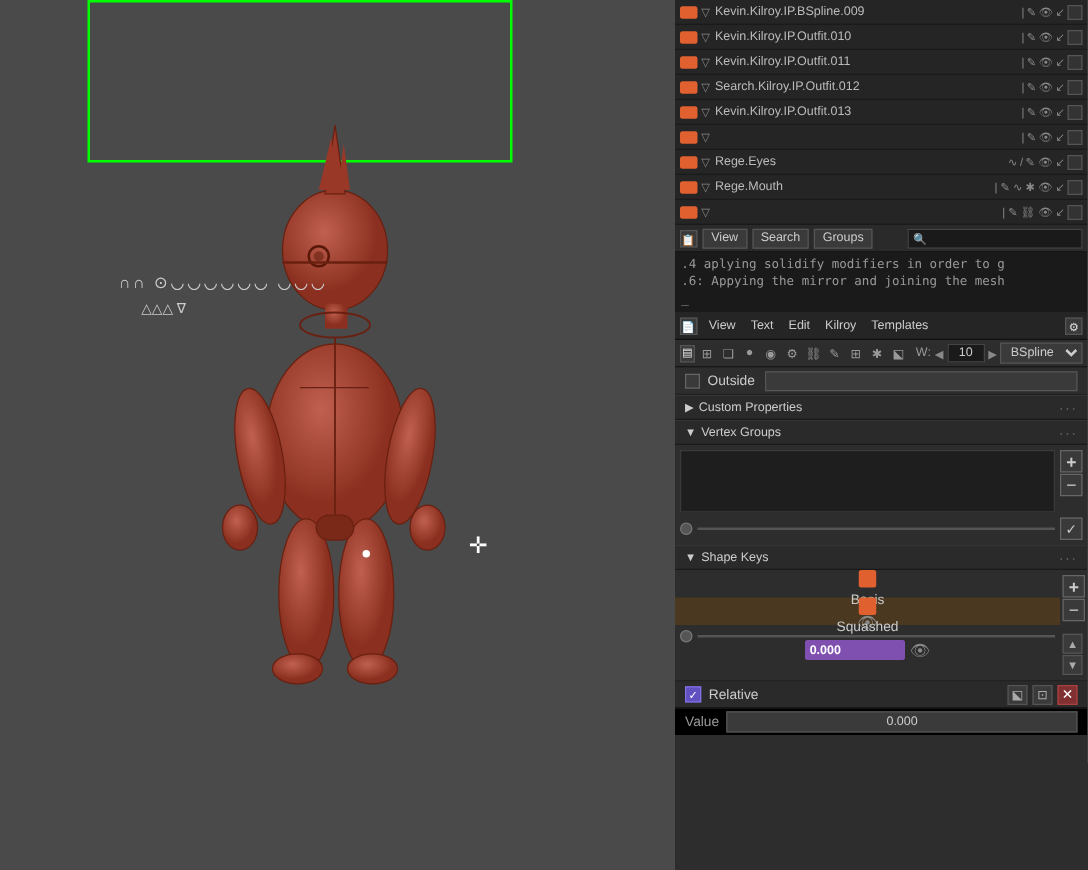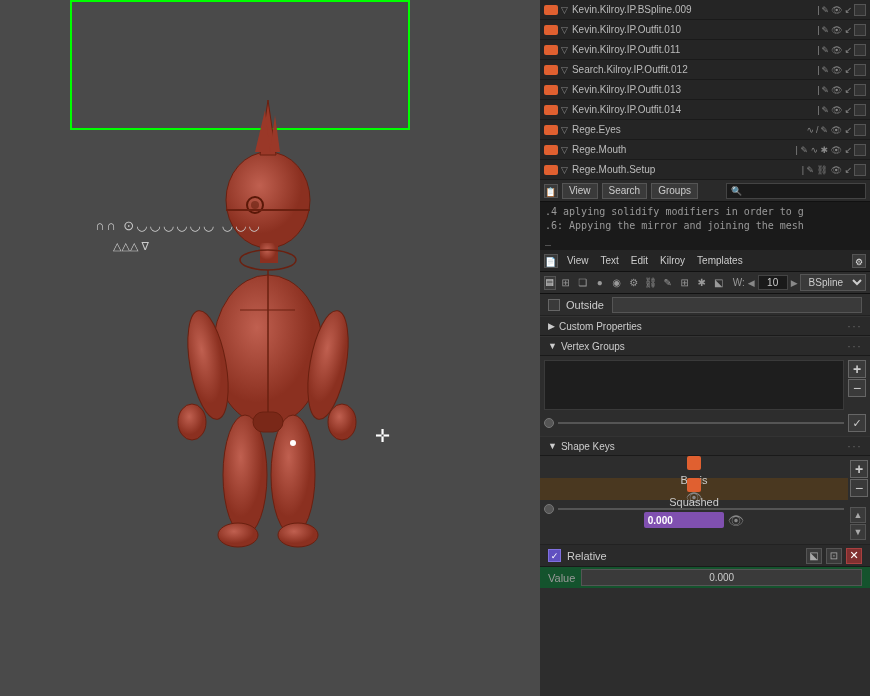--- a/index.html
+++ b/index.html
@@ -444,21 +444,21 @@
       color: #fff;
       cursor: pointer;
     }
 
     
     .value-row {
       display: flex;
       align-items: center;
       height: 22px;
       padding: 0 8px;
-      background: #14532d;
+      background: #000000;
       border-top: 1px solid #1a1a1a;
       gap: 6px;
     }
 
     .value-label {
       color: #999;
       font-size: 11px;
     }
 
     .value-field {
@@ -633,21 +633,20 @@
         <span style="font-size:9px;color:#888;">|</span>
         <span style="font-size:9px;color:#888;">✎</span>
         <span style="font-size:9px;color:#888;"> 👁 </span>
         <span style="font-size:9px;color:#888;">↙</span>
         <span style="width:12px;height:12px;background:#333;border:1px solid #555;display:inline-block;"></span>
       </span>
     </div>
     <div class="outliner-row">
       <span style="width:14px;height:10px;border-radius:2px;background:#e06030;display:inline-block;margin-right:3px;flex-shrink:0;"></span>
       <span style="color:#888;margin-right:2px;font-size:9px;">▽</span>
-      <span class="item-name">Kevin.Kilroy.IP.Outfit.014</span>
       <span class="icons-right">
         <span style="font-size:9px;color:#888;">|</span>
         <span style="font-size:9px;color:#888;">✎</span>
         <span style="font-size:9px;color:#888;"> 👁 </span>
         <span style="font-size:9px;color:#888;">↙</span>
         <span style="width:12px;height:12px;background:#333;border:1px solid #555;display:inline-block;"></span>
       </span>
     </div>
 
     <div class="outliner-row">
@@ -668,21 +667,20 @@
       <span class="item-name">Rege.Mouth</span>
       <span class="icons-right">
         <span style="font-size:9px;color:#888;">| ✎ ∿ ✱ 👁 ↙</span>
         <span style="width:12px;height:12px;background:#333;border:1px solid #555;display:inline-block;"></span>
       </span>
     </div>
 
     <div class="outliner-row">
       <span style="width:14px;height:10px;border-radius:2px;background:#e06030;display:inline-block;margin-right:3px;flex-shrink:0;"></span>
       <span style="color:#888;margin-right:2px;font-size:9px;">▽</span>
-      <span class="item-name">Rege.Mouth.Setup</span>
       <span class="icons-right">
         <span style="font-size:9px;color:#888;">| ✎ ⛓ 👁 ↙</span>
         <span style="width:12px;height:12px;background:#333;border:1px solid #555;display:inline-block;"></span>
       </span>
     </div>
   </div>
 
   <div class="console-area">
     <div class="console-header">
       <span style="width:14px;height:14px;background:#3a3a3a;border:1px solid #555;display:inline-block;font-size:9px;text-align:center;line-height:14px;">📋</span>

